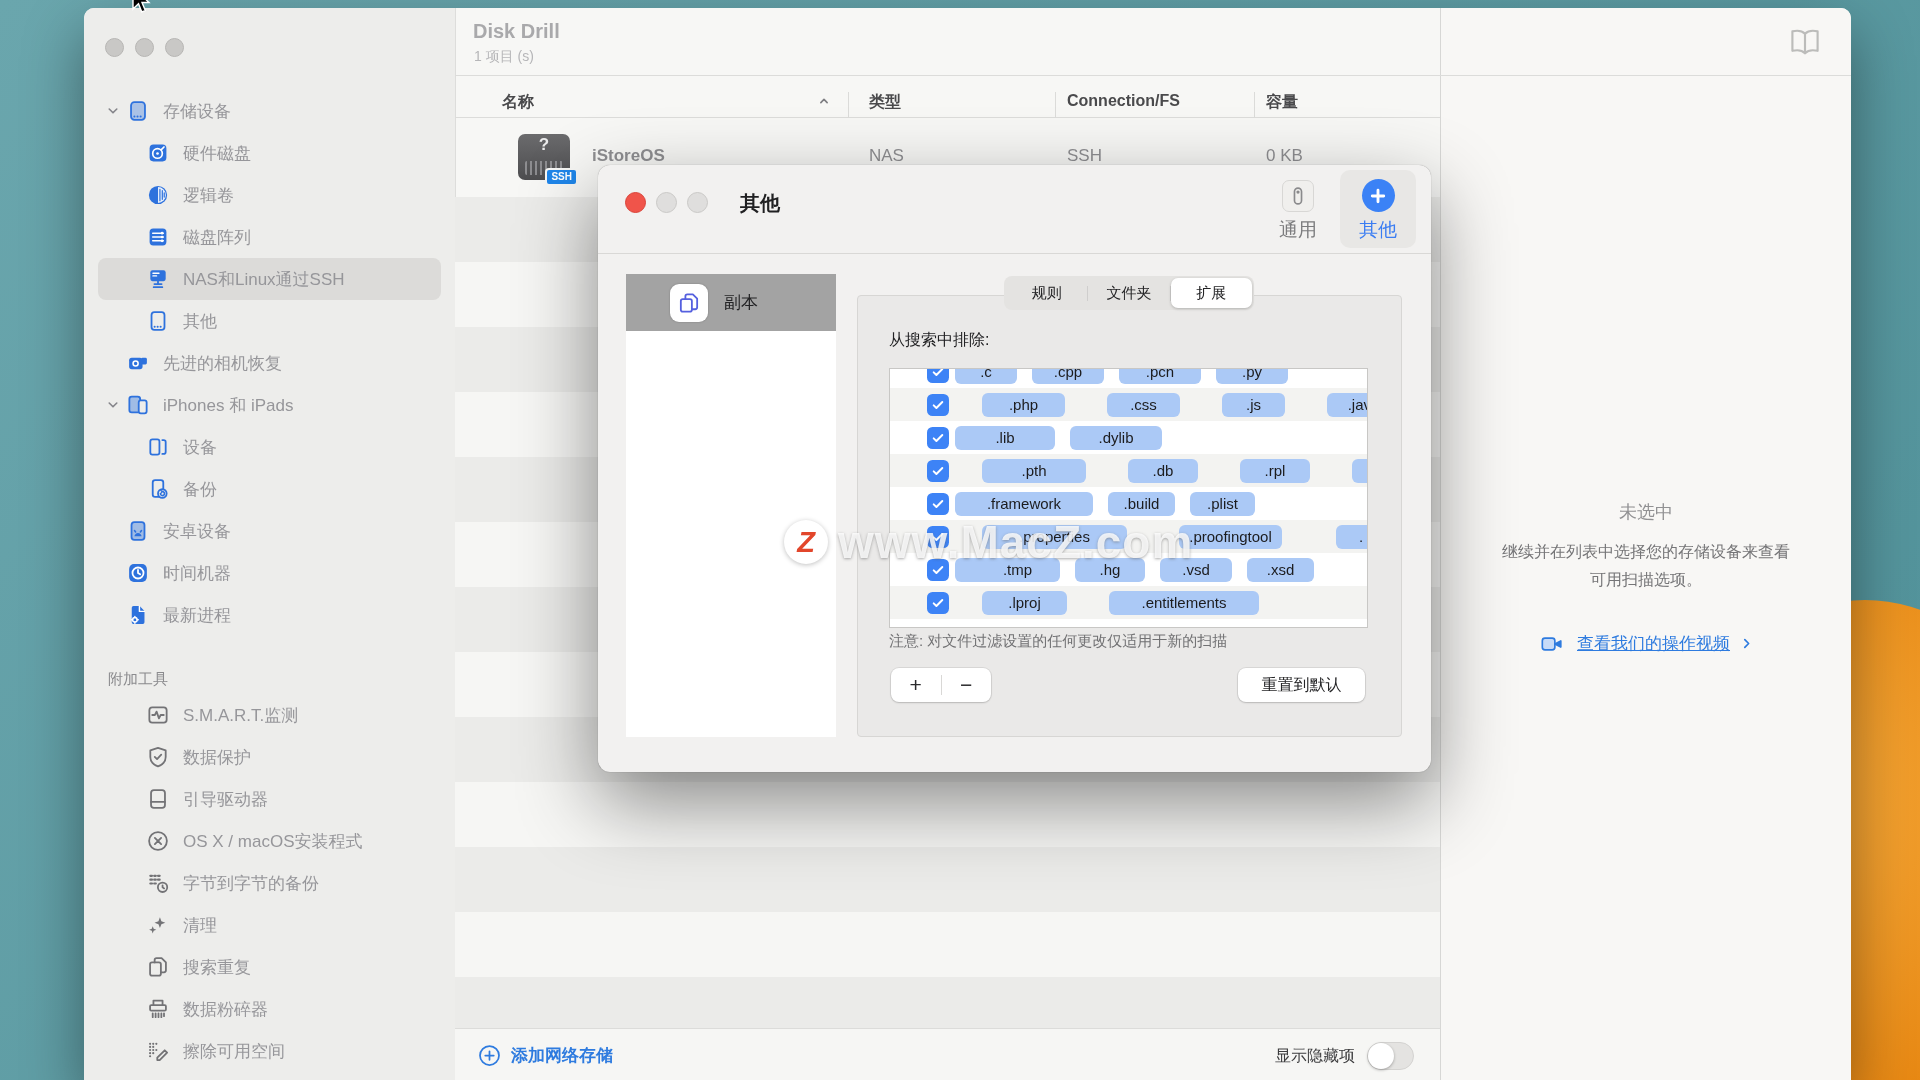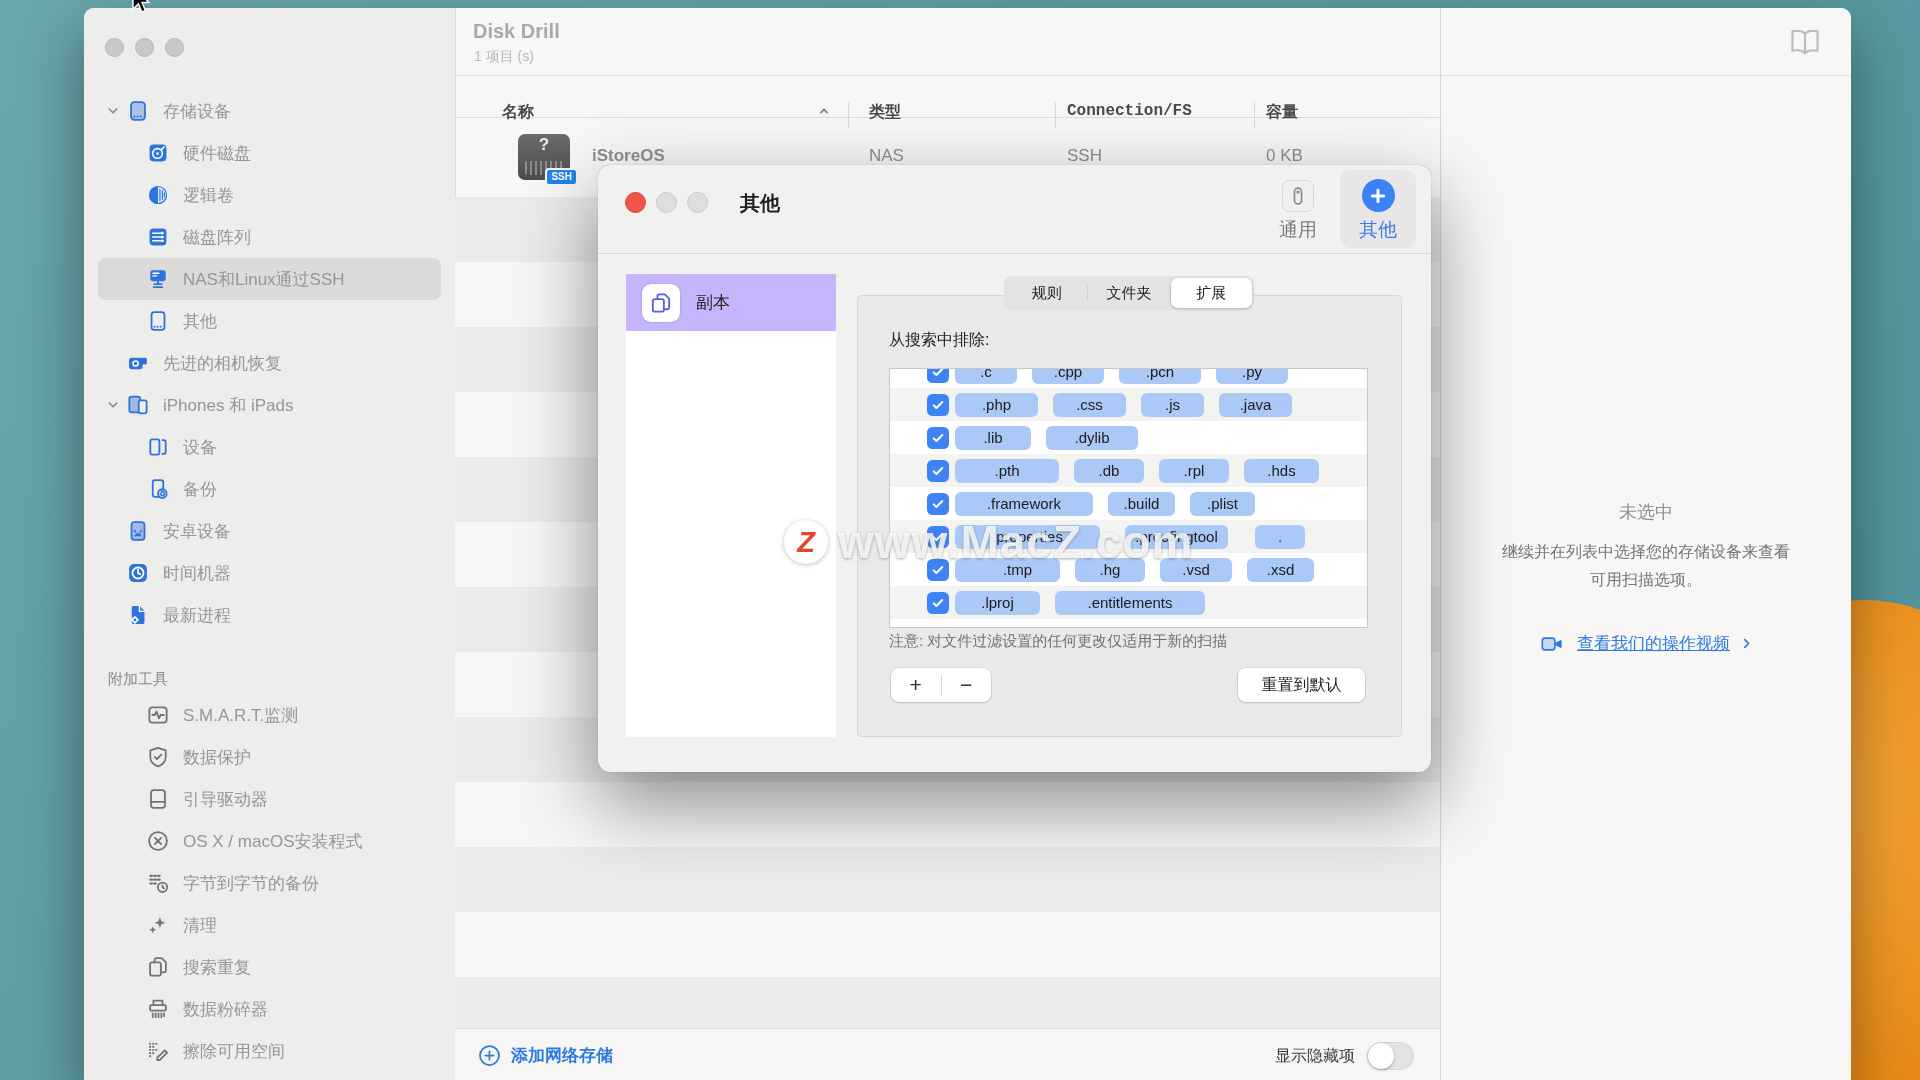--- a/index.html
+++ b/index.html
@@ -29,21 +29,21 @@
 .s-item .lbl{margin-left:13px;white-space:nowrap;}
 .s-sec{margin-top:28px;height:30px;padding-left:24px;font-size:15px;color:#8b8b8e;display:flex;align-items:center;}
 .tools .ic{color:#737376;}
 
 
 .content{position:absolute;left:371px;top:0;width:985px;height:100%;}
 .app-title{position:absolute;left:18px;top:12px;font-size:20px;font-weight:700;color:#a9a9ab;}
 .app-count{position:absolute;left:19px;top:40px;font-size:14px;color:#b6b6b8;}
 .hdr-line{position:absolute;left:371px;top:67px;right:0;border-top:1px solid #dcdcda;z-index:1;}
 .thead{position:absolute;left:0;top:68px;width:100%;height:41px;border-bottom:1px solid #dcdcda;font-size:16px;font-weight:700;color:#4a4a4c;}
-.thead span{position:absolute;top:26px;font-family:Liberation Mono, monospace;}
+.thead span{position:absolute;top:16px;}
 .th-name{left:47px;} .th-type{left:414px;} .th-conn{left:612px;} .th-cap{left:811px;}
 .th-sort{left:360px;width:18px;height:18px;color:#7e7e82;}
 .th-sort svg{width:18px;height:18px;}
 .col-line{position:absolute;top:8px;height:26px;border-left:1px solid #dbdbd9;}
 .cl1{left:393px;} .cl2{left:600px;} .cl3{left:799px;}
 .trow{position:absolute;left:0;top:110px;width:100%;height:79px;font-size:17px;color:#8e8e91;}
 .trow .cell{position:absolute;top:28px;}
 .tr-name{left:137px;font-weight:bold;} .tr-type{left:414px;} .tr-conn{left:612px;} .tr-cap{left:811px;}
 .istore-icon{position:absolute;left:63px;top:16px;width:52px;height:46px;border-radius:7px;
   background:linear-gradient(#6b6b6d,#4d4d4f);}
@@ -92,39 +92,39 @@
 .tb-ictile{margin:10px auto 0;width:32px;height:32px;background:#f0efed;border:1px solid #d8d7d5;border-radius:7px;
   display:flex;align-items:center;justify-content:center;color:#8a8a8c;box-sizing:border-box;}
 .tb-ictile svg{width:22px;height:22px;}
 .tb-circle{margin:9px auto 0;width:33px;height:33px;border-radius:50%;background:#3b82f6;
   display:flex;align-items:center;justify-content:center;}
 .tb-circle svg{width:22px;height:22px;}
 .tb-lbl{margin-top:5px;font-size:19px;color:#7c7c7e;}
 .tb-item.sel .tb-lbl{color:#3b7df2;}
 .d-side{position:absolute;left:28px;top:109px;width:210px;height:463px;background:#fff;}
 .d-srow{height:57px;display:flex;align-items:center;cursor:pointer;}
-.d-srow.sel{background:#c4b5fd;}
+.d-srow.sel{background:#a3a3a3;padding-left:28px;}
 .tile{width:38px;height:38px;background:#fff;border-radius:9px;margin-left:16px;flex:none;
   display:flex;align-items:center;justify-content:center;box-shadow:0 0 2px rgba(0,0,0,.25);color:#5560df;}
 .tile svg{width:24px;height:24px;}
 .d-srow .lbl{margin-left:16px;font-size:17px;color:#242426;}
 .d-main{position:absolute;left:259px;top:109px;width:545px;height:463px;}
 .tabs{position:absolute;left:147px;top:2px;width:250px;height:34px;background:#e4e3e1;border-radius:8px;
   display:flex;padding:2px;box-sizing:border-box;z-index:3;}
 .tab{flex:1;display:flex;align-items:center;justify-content:center;font-size:15px;color:#232325;cursor:pointer;}
 .tab.sel{background:#fff;border-radius:7px;box-shadow:0 1px 3px rgba(0,0,0,.22);font-weight:500;}
 .tab-sep{width:1px;height:15px;background:#cfcecd;align-self:center;flex:none;}
 .panel{position:absolute;left:0;top:21px;width:545px;height:442px;background:#eae9e8;border:1px solid #d7d6d4;
   border-radius:4px;box-sizing:border-box;}
 .excl{position:absolute;left:31px;top:34px;font-size:16px;color:#212123;}
 .listbox{position:absolute;left:31px;top:72px;width:477px;height:258px;background:#fff;border:1px solid #c8c7c5;
   box-sizing:content-box;overflow:hidden;}
 .lrow{height:33px;display:flex;align-items:center;padding-left:37px;box-sizing:border-box;}
 .lrow:first-child{margin-top:-14px;}
-.lrow.w{background:#fff;} .lrow.g{background:#f3f3f1;}
+.lrow.w{background:#fff;} .lrow.g{background:#f3f3f1;gap:27px;}
 .cb{width:22px;height:22px;border-radius:5.5px;background:#3d83f6;flex:none;margin-right:6px;
   display:flex;align-items:center;justify-content:center;}
 .cb svg{width:16px;height:16px;}
 .tag{height:24px;border-radius:6px;background:#abc9f6;color:#1c1c1e;font-size:15px;flex:none;
   display:flex;align-items:center;justify-content:center;margin-right:15px;}
 .note{position:absolute;left:31px;top:336px;font-size:15px;color:#717173;}
 .pm{position:absolute;left:33px;top:372px;width:100px;height:34px;background:#fff;border-radius:8px;display:flex;
   box-shadow:0 0 0 1px rgba(0,0,0,.07),0 1px 2px rgba(0,0,0,.15);cursor:pointer;}
 .pm .half{flex:1;display:flex;align-items:center;justify-content:center;font-size:21px;color:#2b2b2d;}
 .pm .div{width:1px;background:#d9d8d6;margin:7px 0;flex:none;}
@@ -545,21 +545,21 @@
               <span class="tag" style="width: 73px;">.css</span>
               <span class="tag" style="width: 63px;">.js</span>
               <span class="tag" style="width: 73px;">.java</span>
             </div>
             <div class="lrow w">
               <span class="cb">
                 <svg viewBox="0 0 20 20" fill="none" stroke="currentColor" stroke-width="1.5" stroke-linecap="round" stroke-linejoin="round">
                   <path d="M4.6 10.4l3.4 3.4 7.4-7.6" stroke="#fff" stroke-width="2.4"></path>
                 </svg>
               </span>
-              <span class="tag" style="width: 76px;">.lib</span>
+              <span class="tag" style="width: 100px;">.lib</span>
               <span class="tag" style="width: 92px;">.dylib</span>
             </div>
             <div class="lrow g">
               <span class="cb">
                 <svg viewBox="0 0 20 20" fill="none" stroke="currentColor" stroke-width="1.5" stroke-linecap="round" stroke-linejoin="round">
                   <path d="M4.6 10.4l3.4 3.4 7.4-7.6" stroke="#fff" stroke-width="2.4"></path>
                 </svg>
               </span>
               <span class="tag" style="width: 104px;">.pth</span>
               <span class="tag" style="width: 70px;">.db</span>

